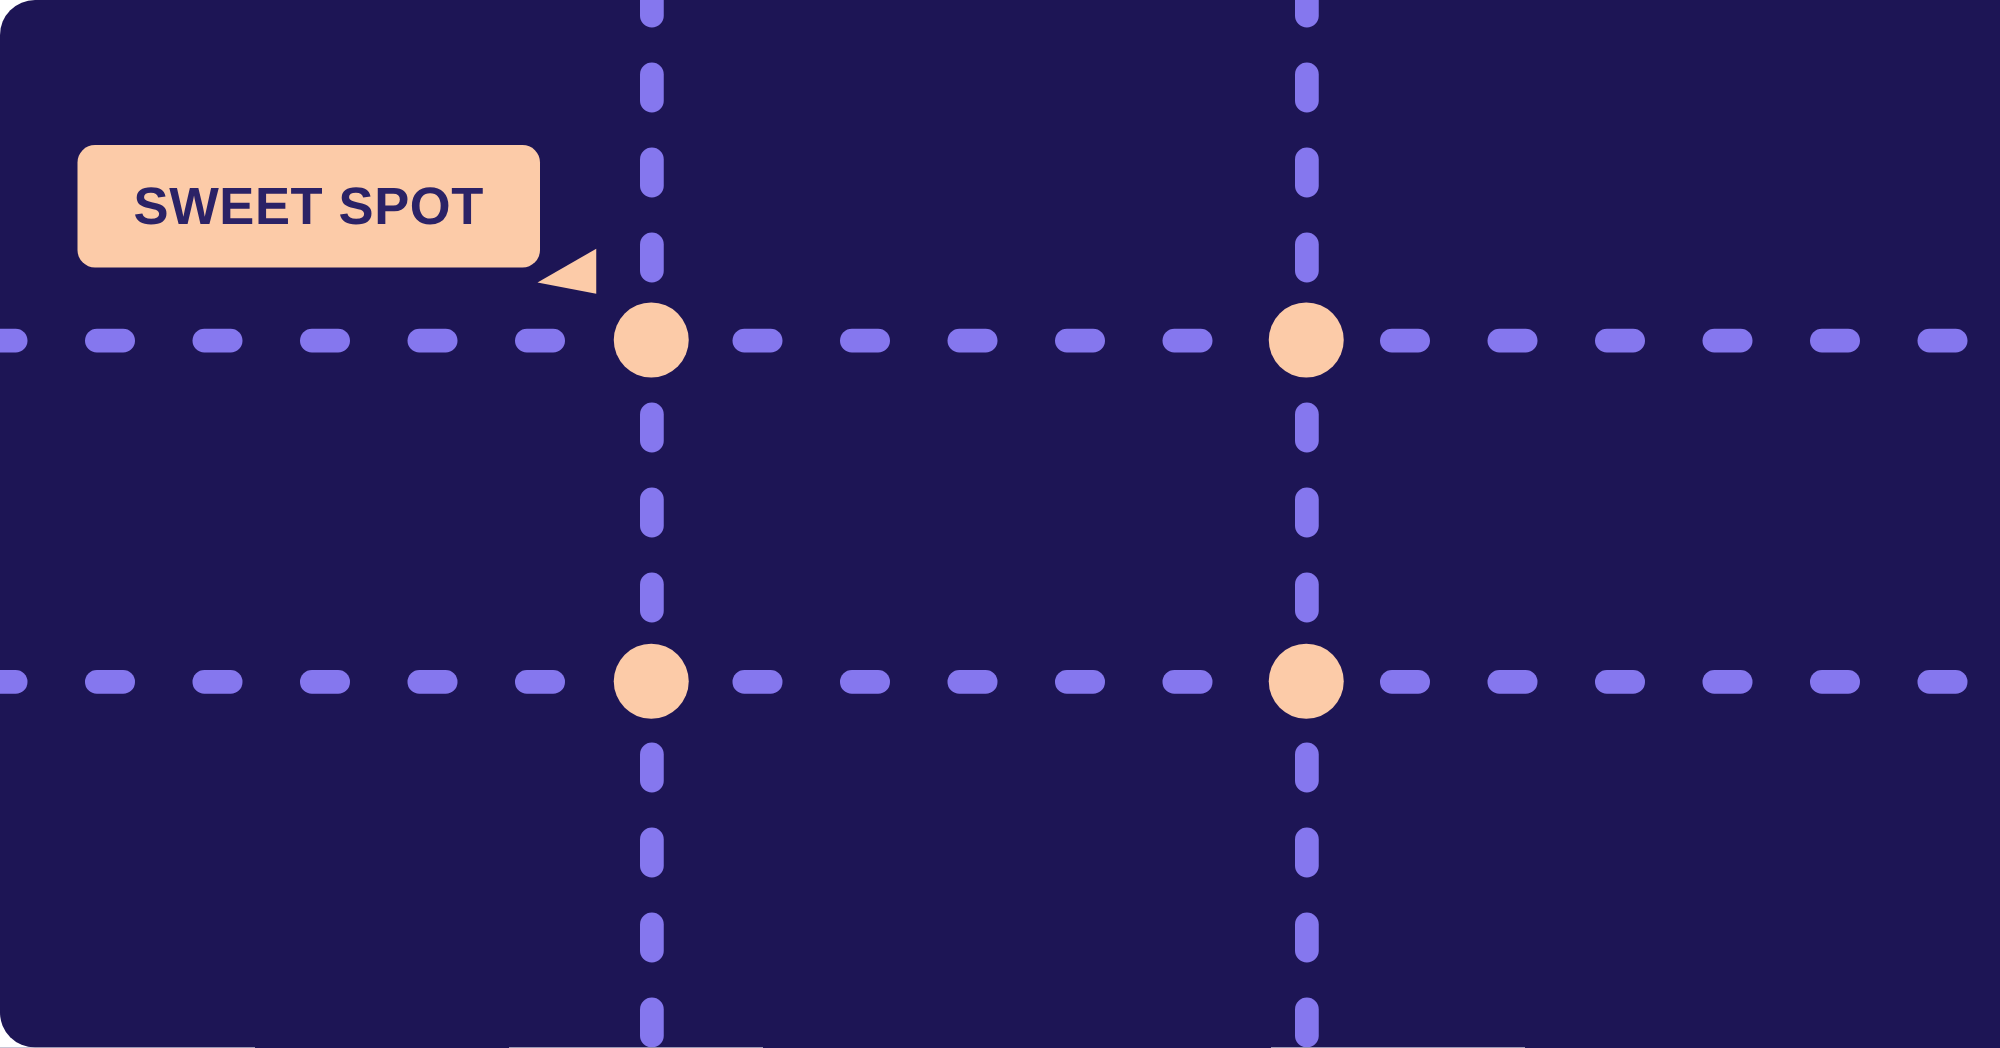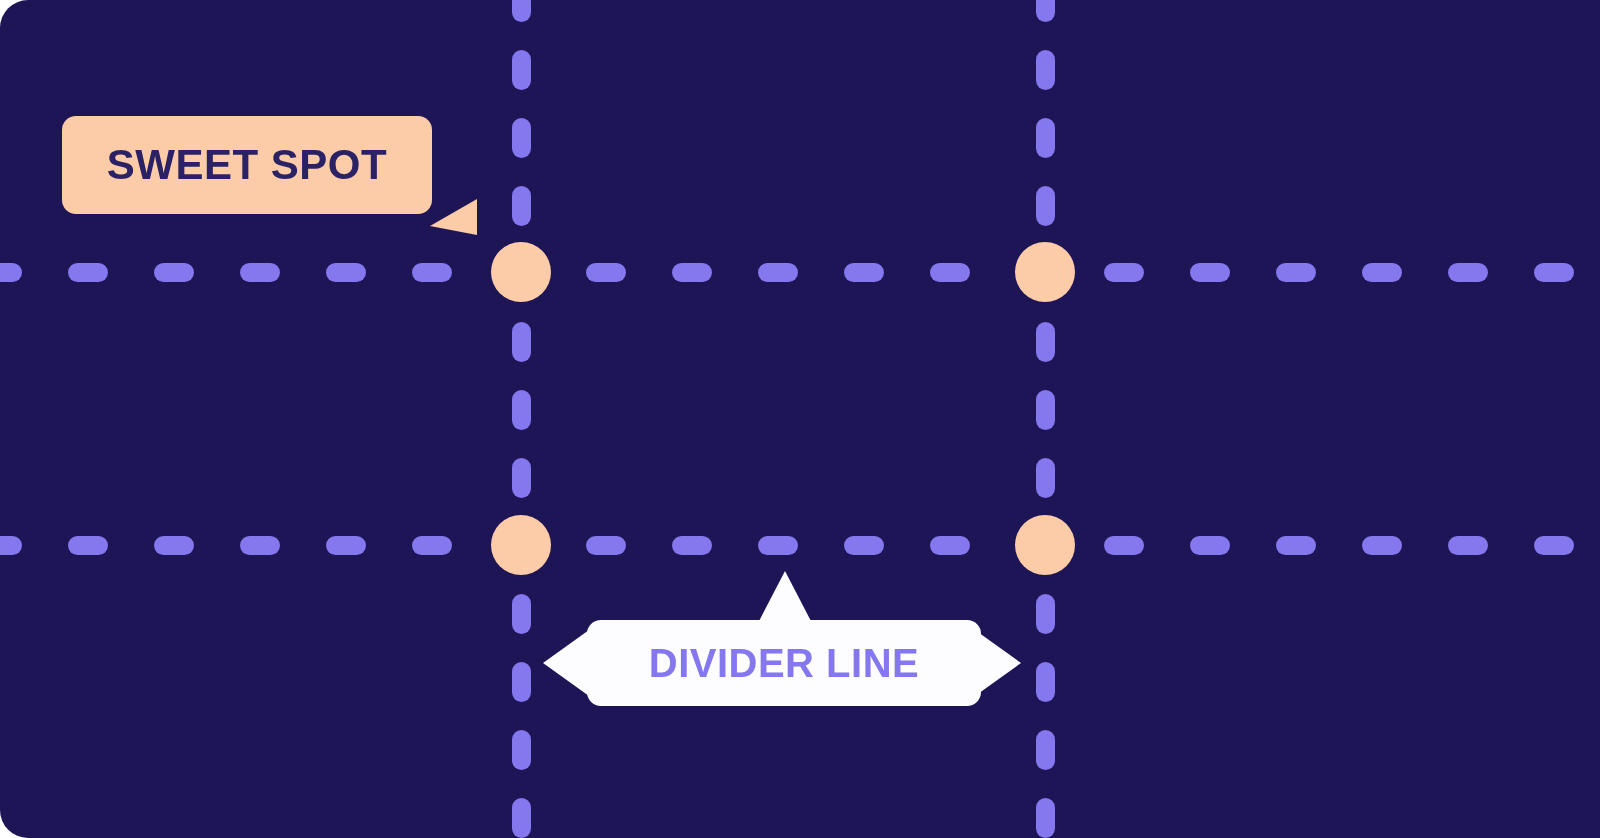--- a/index.html
+++ b/index.html
@@ -227,23 +227,15 @@
 
     <div class="sweet-callout">
       <svg class="sweet-tail" viewBox="0 0 60 50">
         <polygon points="0,47 47,20 47,56" fill="#FCCBA8"></polygon>
       </svg>
       <div class="sweet-box">
         <span class="sweet-label">SWEET SPOT</span>
       </div>
     </div>
 
-    <div class="divider-callout">
-      <div class="arrow arrow-up"></div>
-      <div class="arrow arrow-left"></div>
-      <div class="arrow arrow-right"></div>
-      <div class="divider-box">
-        <span class="divider-label">DIVIDER LINE</span>
-      </div>
-    </div>
 
   </div>
 </div>
 
 </body></html>

